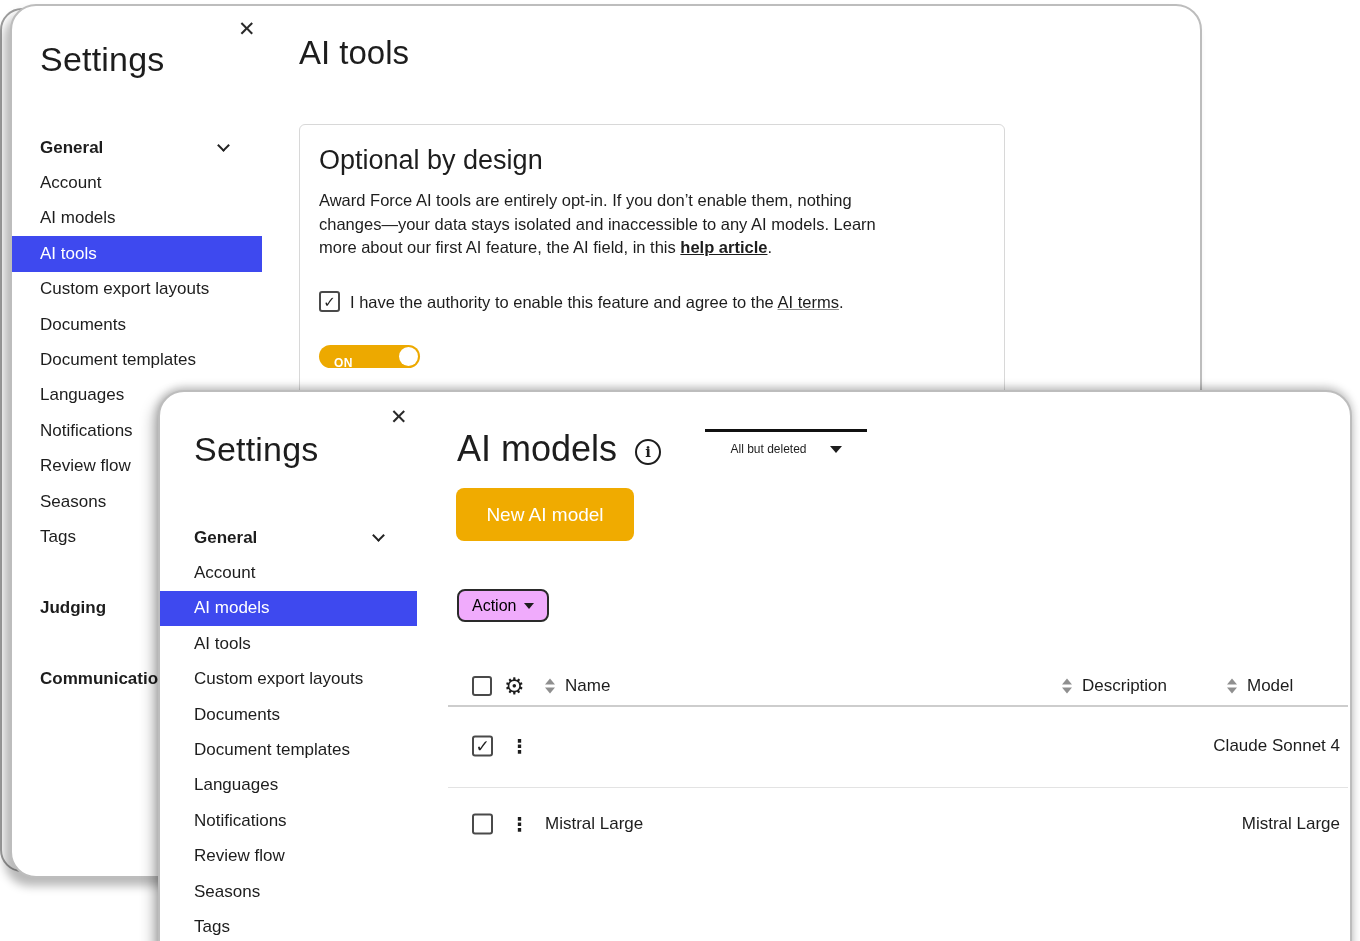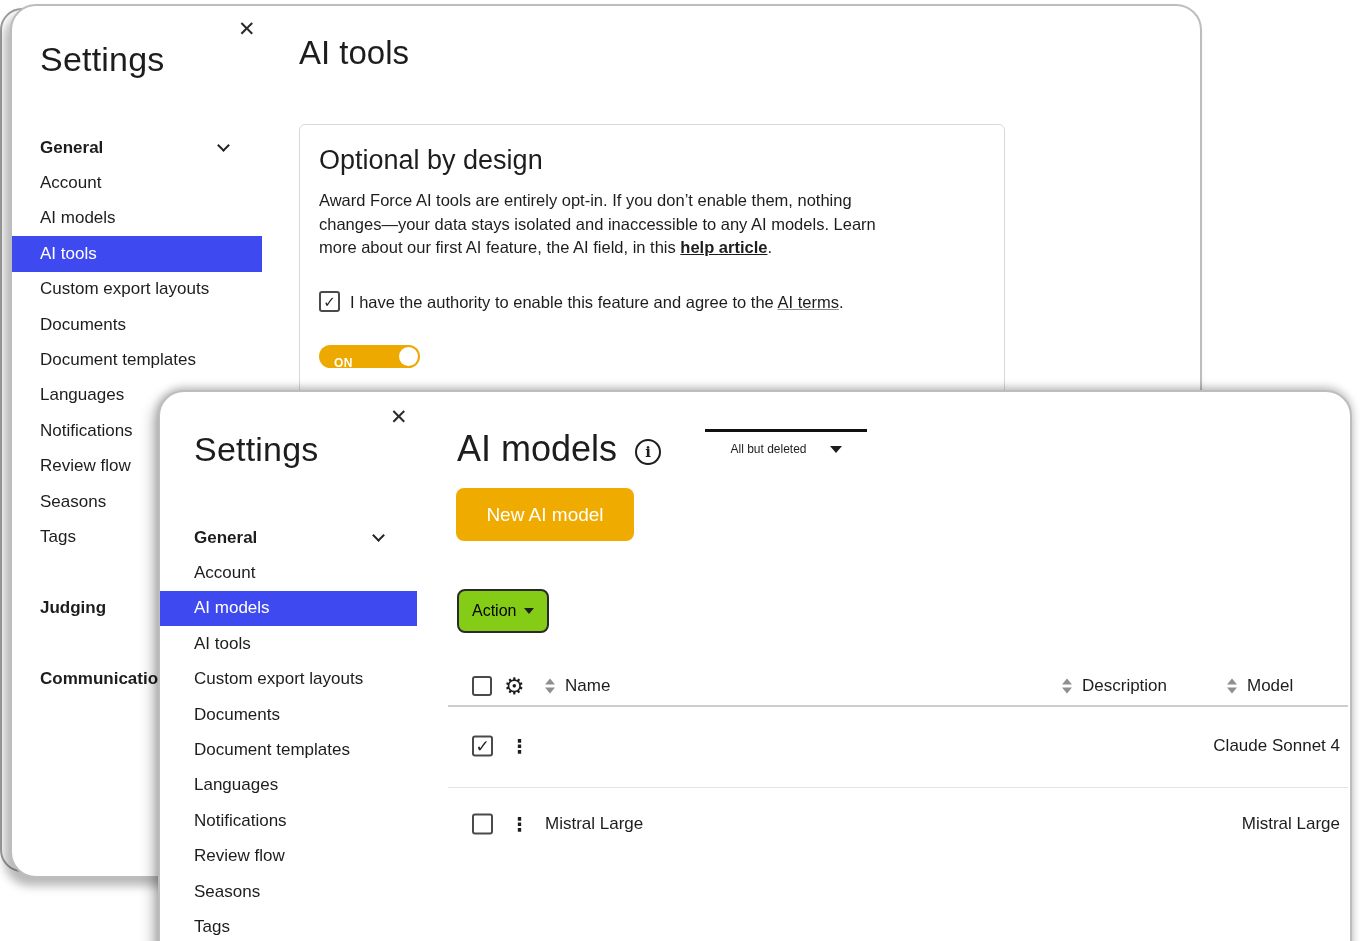--- a/index.html
+++ b/index.html
@@ -50,22 +50,22 @@
   #fw-title { font-size:36px; font-weight:300; }
   .info-icon { width:26px; height:26px; border:2px solid #1d1d1d; border-radius:50%;
     display:inline-flex; align-items:center; justify-content:center;
     font-family:"DejaVu Serif",serif; font-size:15px; font-weight:700; margin-top:6px; cursor:pointer; }
   .filter { position:absolute; left:545px; top:37px; width:162px; border-top:3px solid #111; cursor:pointer; }
   .filter-inner { display:flex; align-items:center; justify-content:center; gap:23px; padding-top:10px; font-size:12px; }
   .caret { width:0; height:0; border-left:6px solid transparent; border-right:6px solid transparent;
     border-top:7px solid #1d1d1d; }
   .btn-amber { position:absolute; left:296px; top:96px; width:178px; height:53px; background:#f0ab00;
     border:none; border-radius:8px; color:#fff; font-size:19px; font-family:inherit; cursor:pointer; }
-  .btn-action { position:absolute; left:297px; top:197px; height:44px; padding:0 13px;
-    background:#84cc16; border:2px solid #2a2a2a; border-radius:8px; font-size:16px; font-family:inherit;
+  .btn-action { position:absolute; left:297px; top:197px; height:33px; padding:0 13px;
+    background:#f0abfc; border:2px solid #2a2a2a; border-radius:8px; font-size:16px; font-family:inherit;
     display:inline-flex; align-items:center; gap:8px; cursor:pointer; }
   .btn-action .caret { border-left-width:5px; border-right-width:5px; border-top-width:6px; }
 
   .t-row { position:absolute; left:288px; right:2px; height:40px; }
   .t-cell { position:absolute; top:50%; transform:translateY(-50%); font-size:17px; white-space:nowrap; }
   .sort { display:inline-flex; flex-direction:column; gap:3px; cursor:pointer; }
   .sort i { display:block; width:0; height:0; border-left:5px solid transparent; border-right:5px solid transparent; }
   .sort .up { border-bottom:6px solid #8f8f8f; }
   .sort .dn { border-top:6px solid #8f8f8f; }
   .gear { font-size:23px; line-height:1; cursor:pointer; font-family:"DejaVu Sans",sans-serif; }

